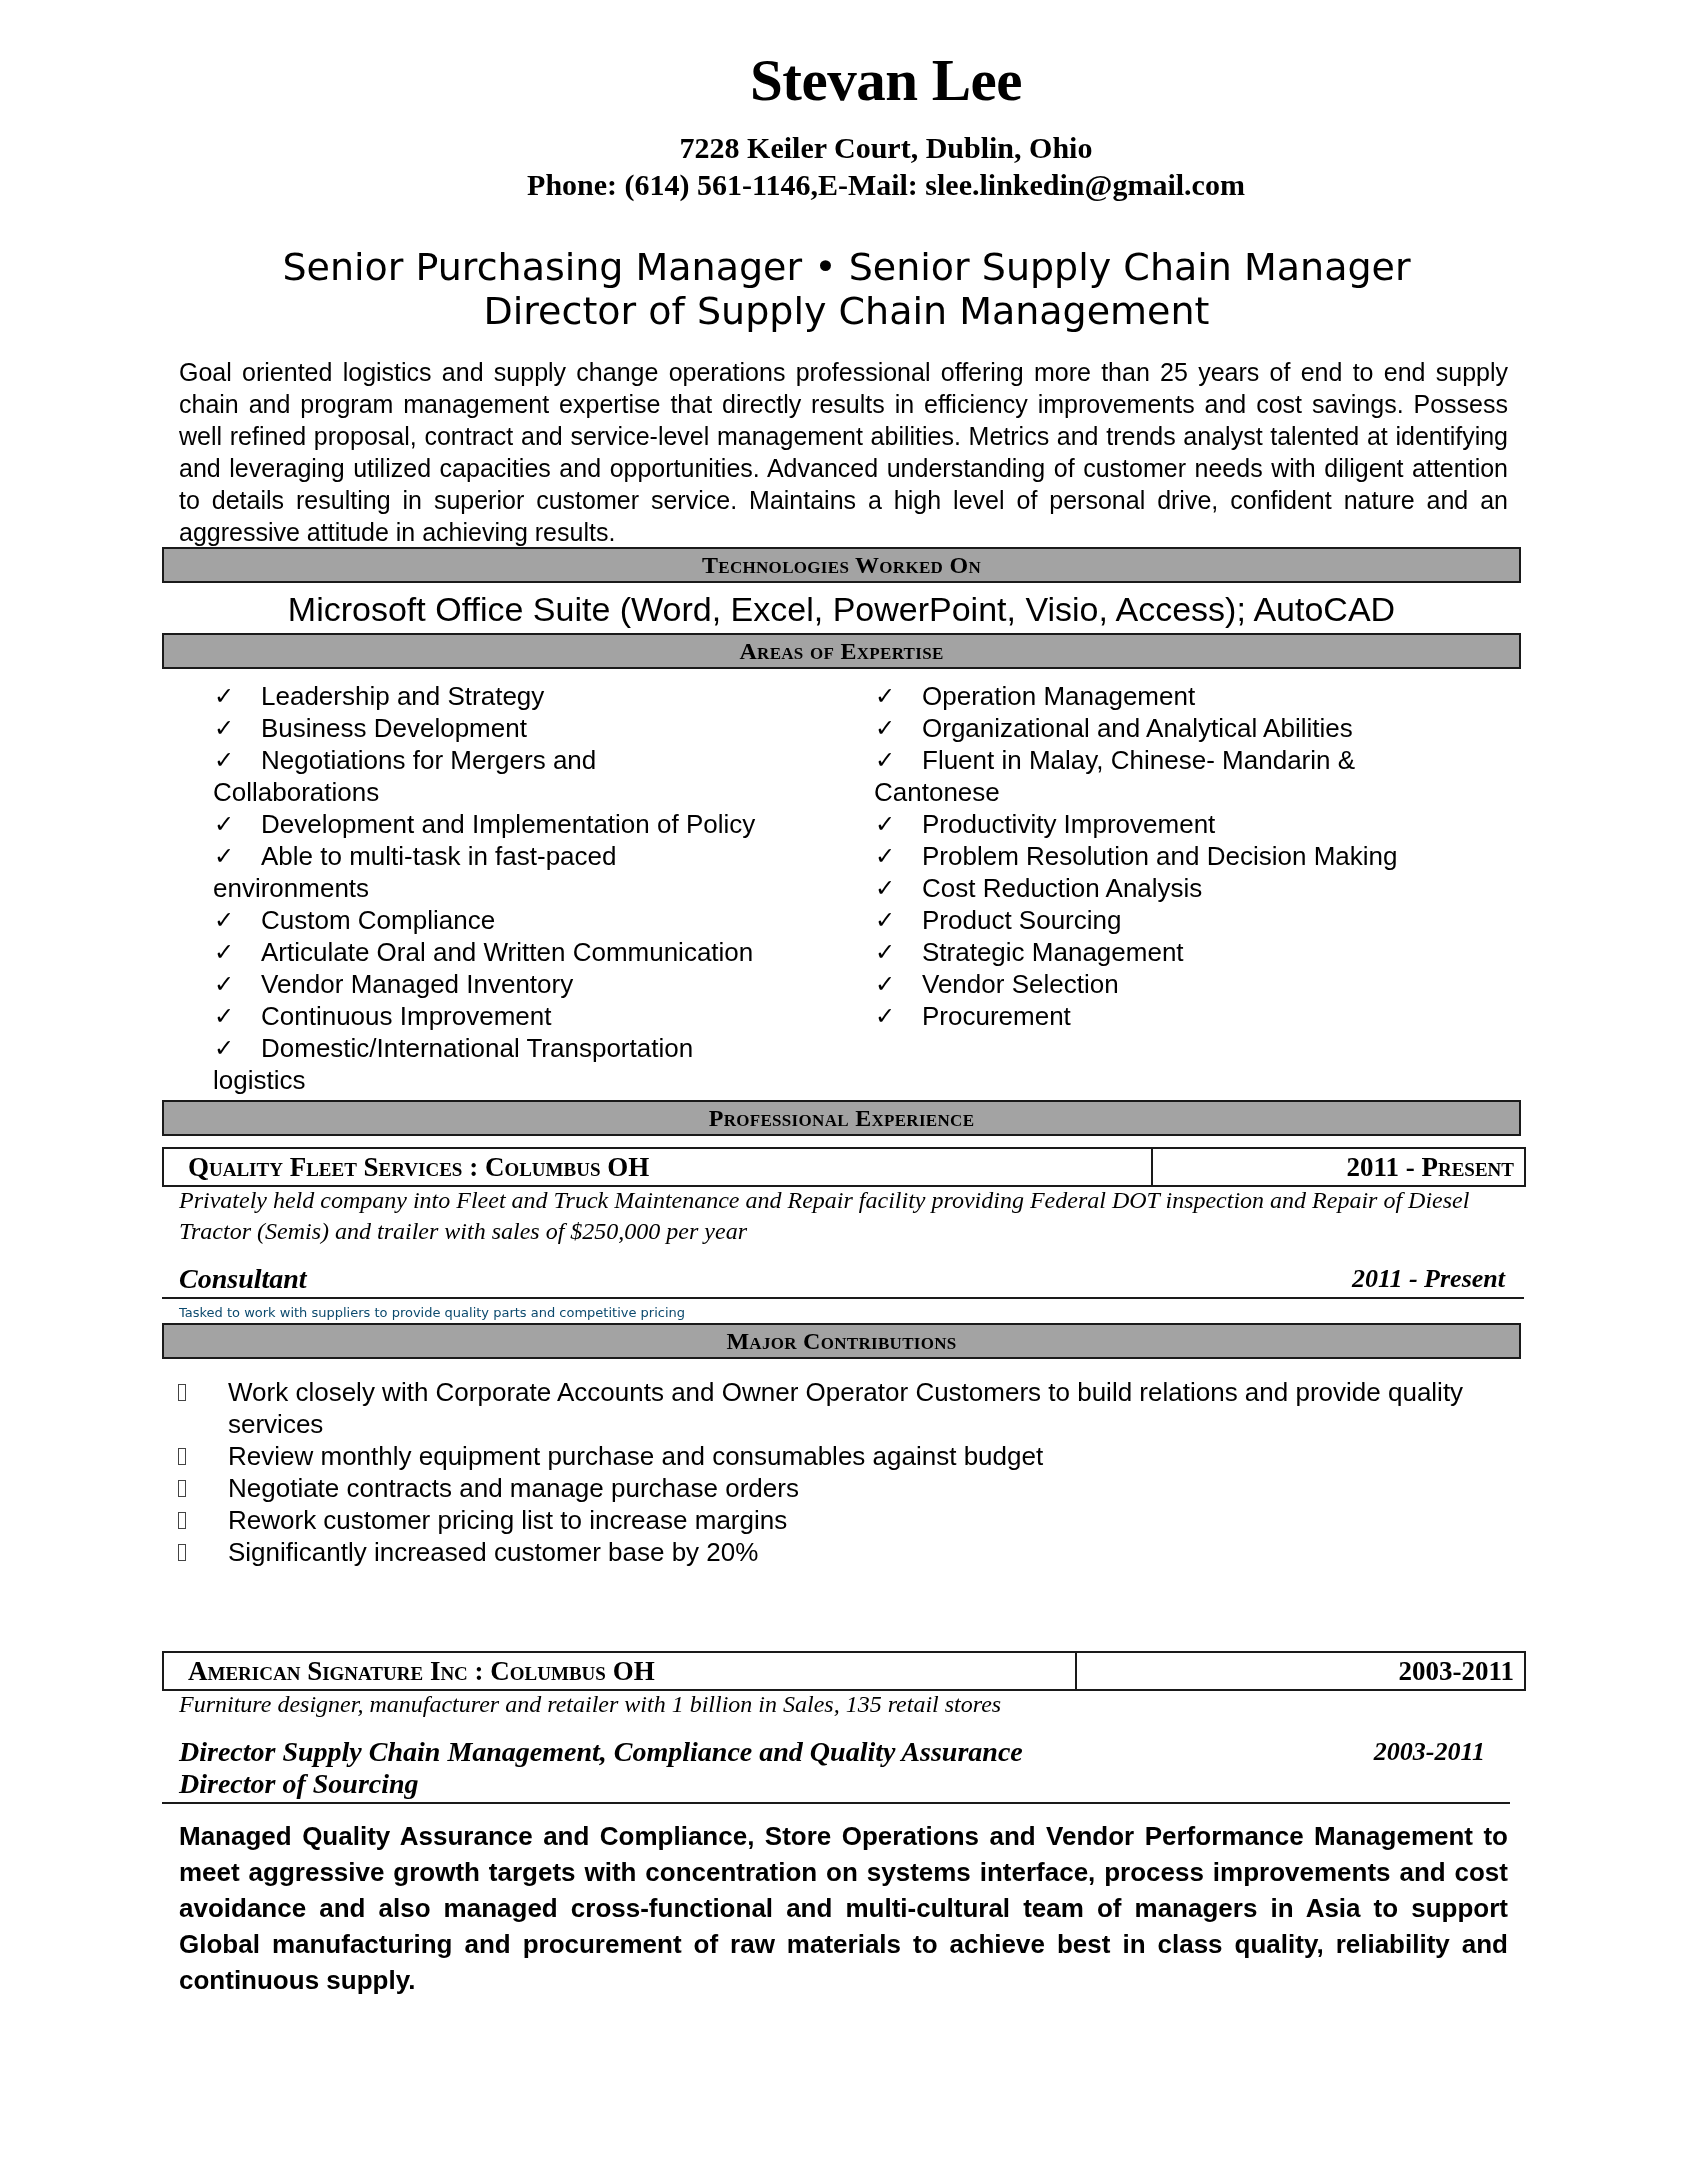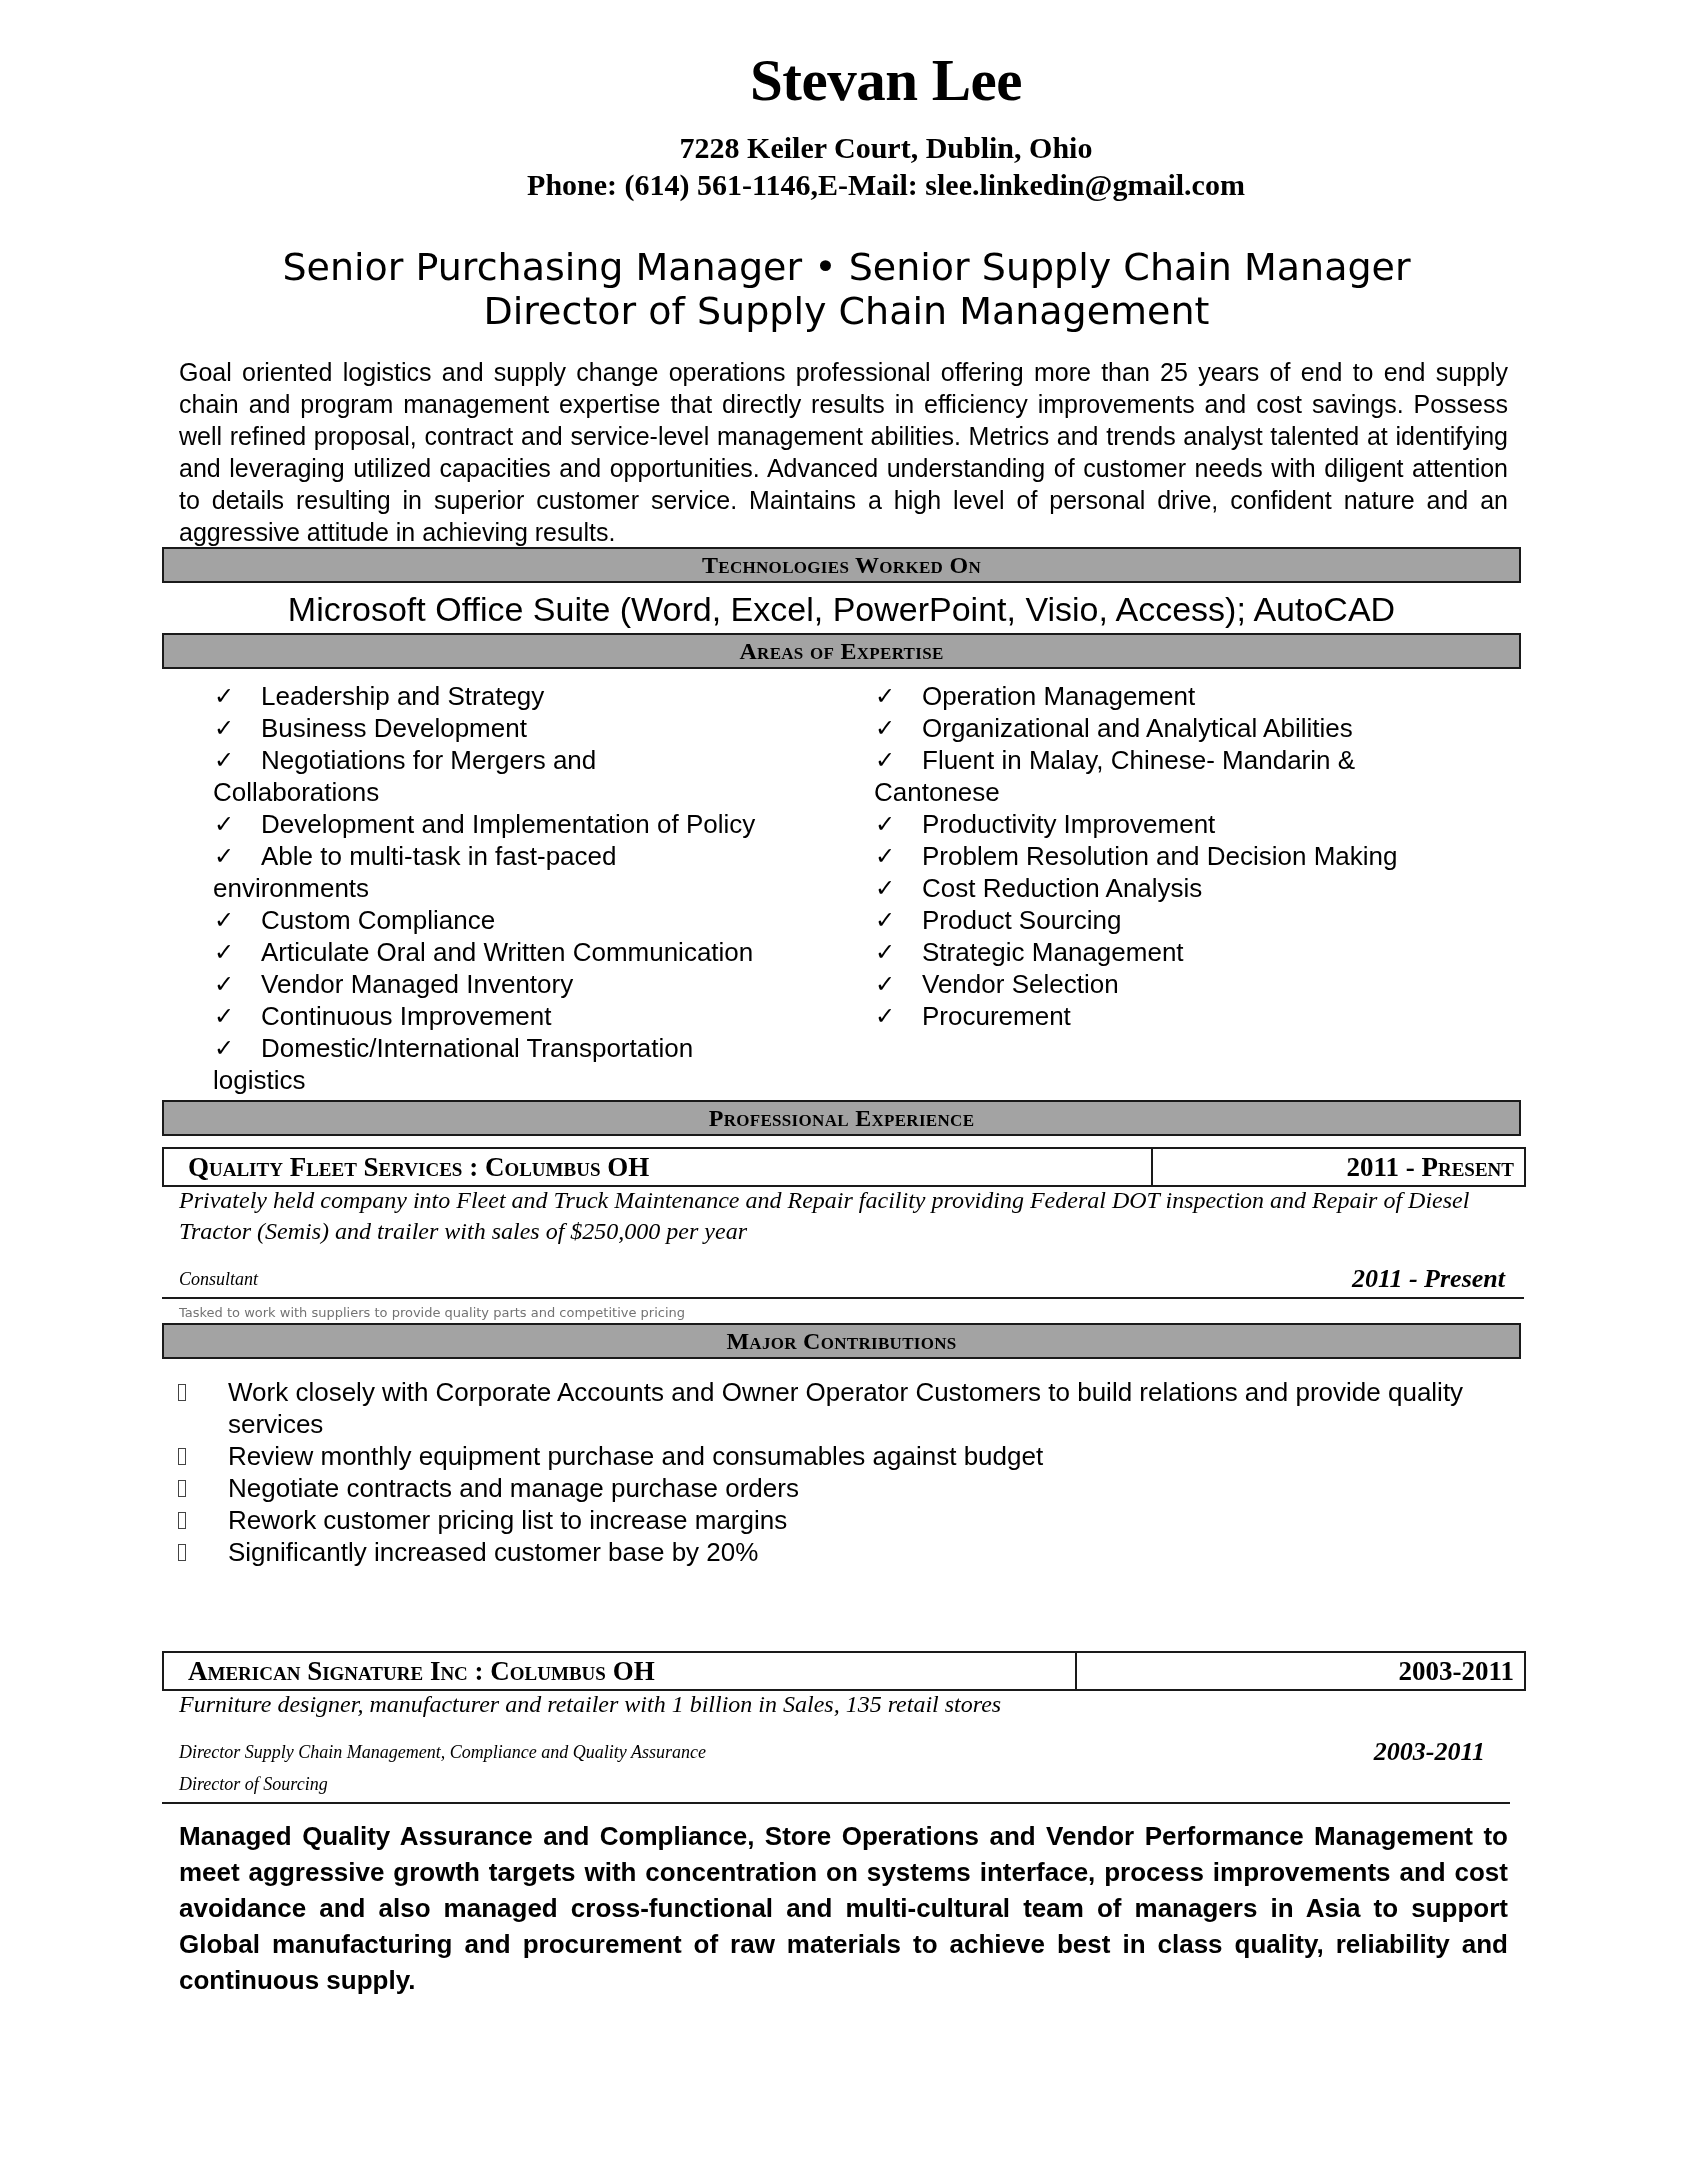--- a/index.html
+++ b/index.html
@@ -28,24 +28,24 @@
   .exp-item .chk { position: absolute; left: 38px; top: 0; font-size: 24px; }
   .exp-item .cont { display: block; margin-left: -85px; padding-left: 37px; }
   .exp-left { left: 176px; width: 673px; }
   .exp-right { left: 837px; width: 693px; }
 
   
   .cobox { left: 162px; width: 1360px; height: 36px; border: 2px solid #1a1a1a; display: flex; }
   .cobox .co-name { border-right: 2px solid #1a1a1a; font-size: 27px; font-weight: bold; font-variant: small-caps; line-height: 36px; padding-left: 24px; box-sizing: border-box; }
   .cobox .co-dates { flex: 1; text-align: right; font-size: 27px; font-weight: bold; font-variant: small-caps; line-height: 36px; padding-right: 10px; }
   .co-desc { left: 179px; width: 1346px; font-size: 24px; font-style: italic; line-height: 31px; }
-  .role { left: 179px; width: 1327px; font-size: 18px; font-style: italic; font-weight: normal; line-height: 34px; }
+  .role { left: 179px; width: 1327px; font-size: 28px; font-style: italic; font-weight: bold; line-height: 34px; }
   .role-date { font-size: 26px; font-style: italic; font-weight: bold; line-height: 34px; text-align: right; }
   .rule { height: 2px; background: #1a1a1a; }
-  .tasked { left: 179px; top: 1305px; font-size: 13px; color: #737373; line-height: 16px; }
+  .tasked { left: 179px; top: 1305px; font-size: 13px; color: #0c4a6e; line-height: 16px; }
 
   
   .contrib { left: 178px; top: 1376px; width: 1327px; font-size: 26px; line-height: 32px; }
   .contrib-item { position: relative; padding-left: 50px; }
   .contrib-item .bul { position: absolute; left: 0; top: 8px; width: 8px; height: 17px; border: 1px solid #444; box-sizing: border-box; }
 
   .para { left: 179px; width: 1329px; top: 1818px; font-size: 26px; line-height: 36px; text-align: justify; text-align-last: left; font-weight: bold; }
 </style>
 </head>
 <body>

